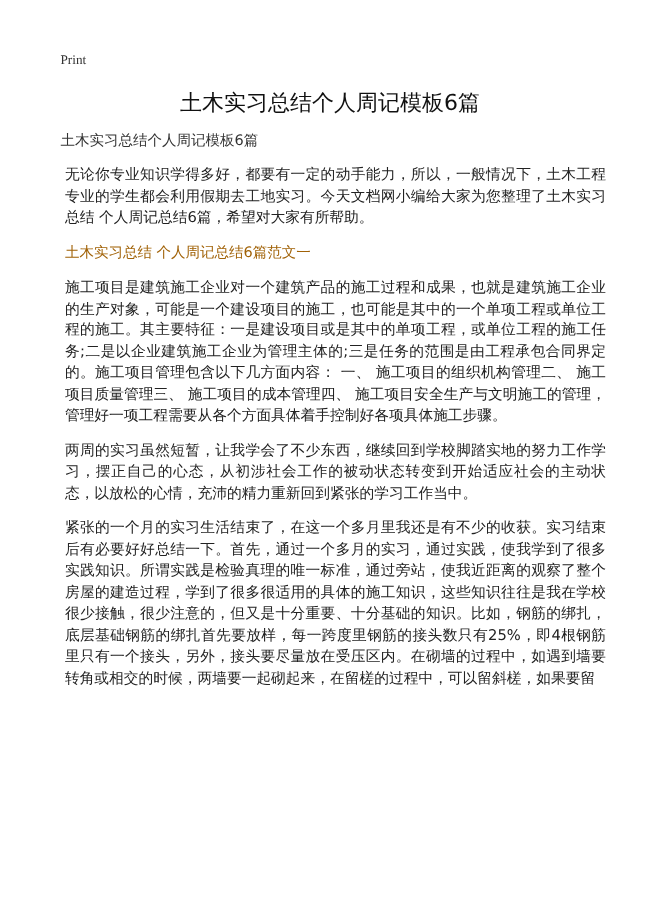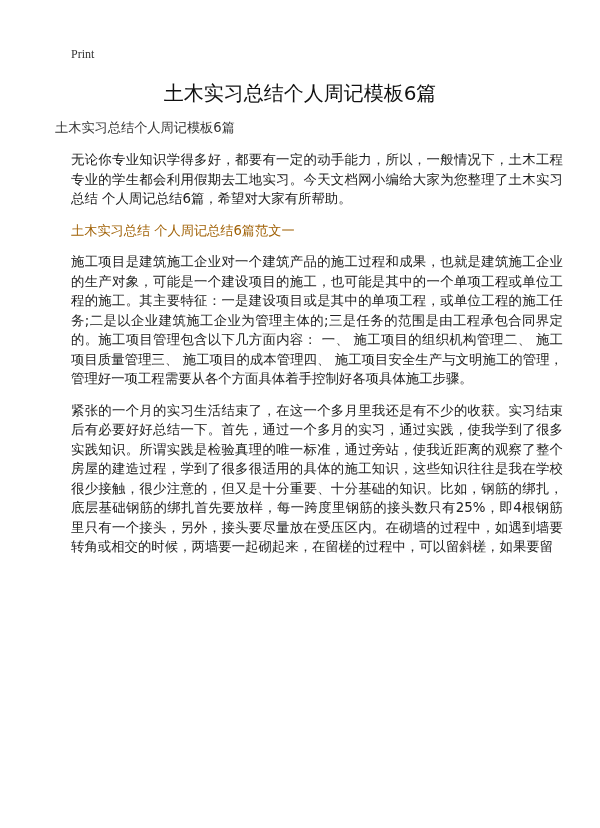--- a/index.html
+++ b/index.html
@@ -1,37 +1,38 @@
 <!DOCTYPE html>
 <html><head>
 <meta charset="utf-8">
 <style>
   html, body { margin: 0; padding: 0; background: #ffffff; }
   body { width: 600px; height: 828px; overflow: hidden; position: relative;
          font-family: "DejaVu Sans", "Liberation Sans", sans-serif; color: #222; }
   .page { position: absolute; left: 55px; top: 0; width: 492px; }
-  .print { position: absolute; top: 47px; left: 16px; font-family: "Liberation Serif", "DejaVu Serif", serif;
+  .print { position: absolute; top: 47px; left: 0; font-family: "Liberation Serif", "DejaVu Serif", serif;
            font-size: 12px; color: #333; }
   .title { position: absolute; top: 80px; left: -55px; width: 600px; text-align: center;
            font-size: 20px; color: #111; letter-spacing: 0px; }
   .subtitle { position: absolute; top: 119px; left: 0; font-size: 13.2px; color: #333; white-space: nowrap; }
-  .content { position: absolute; top: 150px; left: 16px; width: 492px; }
+  .content { position: absolute; top: 150px; left: 4px; width: 492px; }
   .para { font-size: 13.4px; line-height: 19.5px; color: #222; margin: 0 0 12px 0;
           text-align: justify; word-break: break-all; }
   .heading { font-size: 13.2px; line-height: 19.5px; color: #a16207; margin: 0 0 12px 0; white-space: nowrap; }
 </style>
 </head>
 <body>
 
 <div class="page">
   <div class="print">Print</div>
   <div class="title">土木实习总结个人周记模板6篇</div>
   <div class="subtitle">土木实习总结个人周记模板6篇</div>
 
   <div class="content">
     <p class="para">无论你专业知识学得多好，都要有一定的动手能力，所以，一般情况下，土木工程专业的学生都会利用假期去工地实习。今天文档网小编给大家为您整理了土木实习总结 个人周记总结6篇，希望对大家有所帮助。</p>
 
     <p class="heading">土木实习总结 个人周记总结6篇范文一</p>
     <p class="para">施工项目是建筑施工企业对一个建筑产品的施工过程和成果，也就是建筑施工企业的生产对象，可能是一个建设项目的施工，也可能是其中的一个单项工程或单位工程的施工。其主要特征：一是建设项目或是其中的单项工程，或单位工程的施工任务;二是以企业建筑施工企业为管理主体的;三是任务的范围是由工程承包合同界定的。施工项目管理包含以下几方面内容： 一、 施工项目的组织机构管理二、 施工项目质量管理三、 施工项目的成本管理四、 施工项目安全生产与文明施工的管理，管理好一项工程需要从各个方面具体着手控制好各项具体施工步骤。</p>
+    <p class="para">两周的实习虽然短暂，让我学会了不少东西，继续回到学校脚踏实地的努力工作学习，摆正自己的心态，从初涉社会工作的被动状态转变到开始适应社会的主动状态，以放松的心情，充沛的精力重新回到紧张的学习工作当中。</p>
 
     <p class="para">紧张的一个月的实习生活结束了，在这一个多月里我还是有不少的收获。实习结束后有必要好好总结一下。首先，通过一个多月的实习，通过实践，使我学到了很多实践知识。所谓实践是检验真理的唯一标准，通过旁站，使我近距离的观察了整个房屋的建造过程，学到了很多很适用的具体的施工知识，这些知识往往是我在学校很少接触，很少注意的，但又是十分重要、十分基础的知识。比如，钢筋的绑扎，底层基础钢筋的绑扎首先要放样，每一跨度里钢筋的接头数只有25%，即4根钢筋里只有一个接头，另外，接头要尽量放在受压区内。在砌墙的过程中，如遇到墙要转角或相交的时候，两墙要一起砌起来，在留槎的过程中，可以留斜槎，如果要留</p>
   </div>
 </div>
 
 </body></html>

